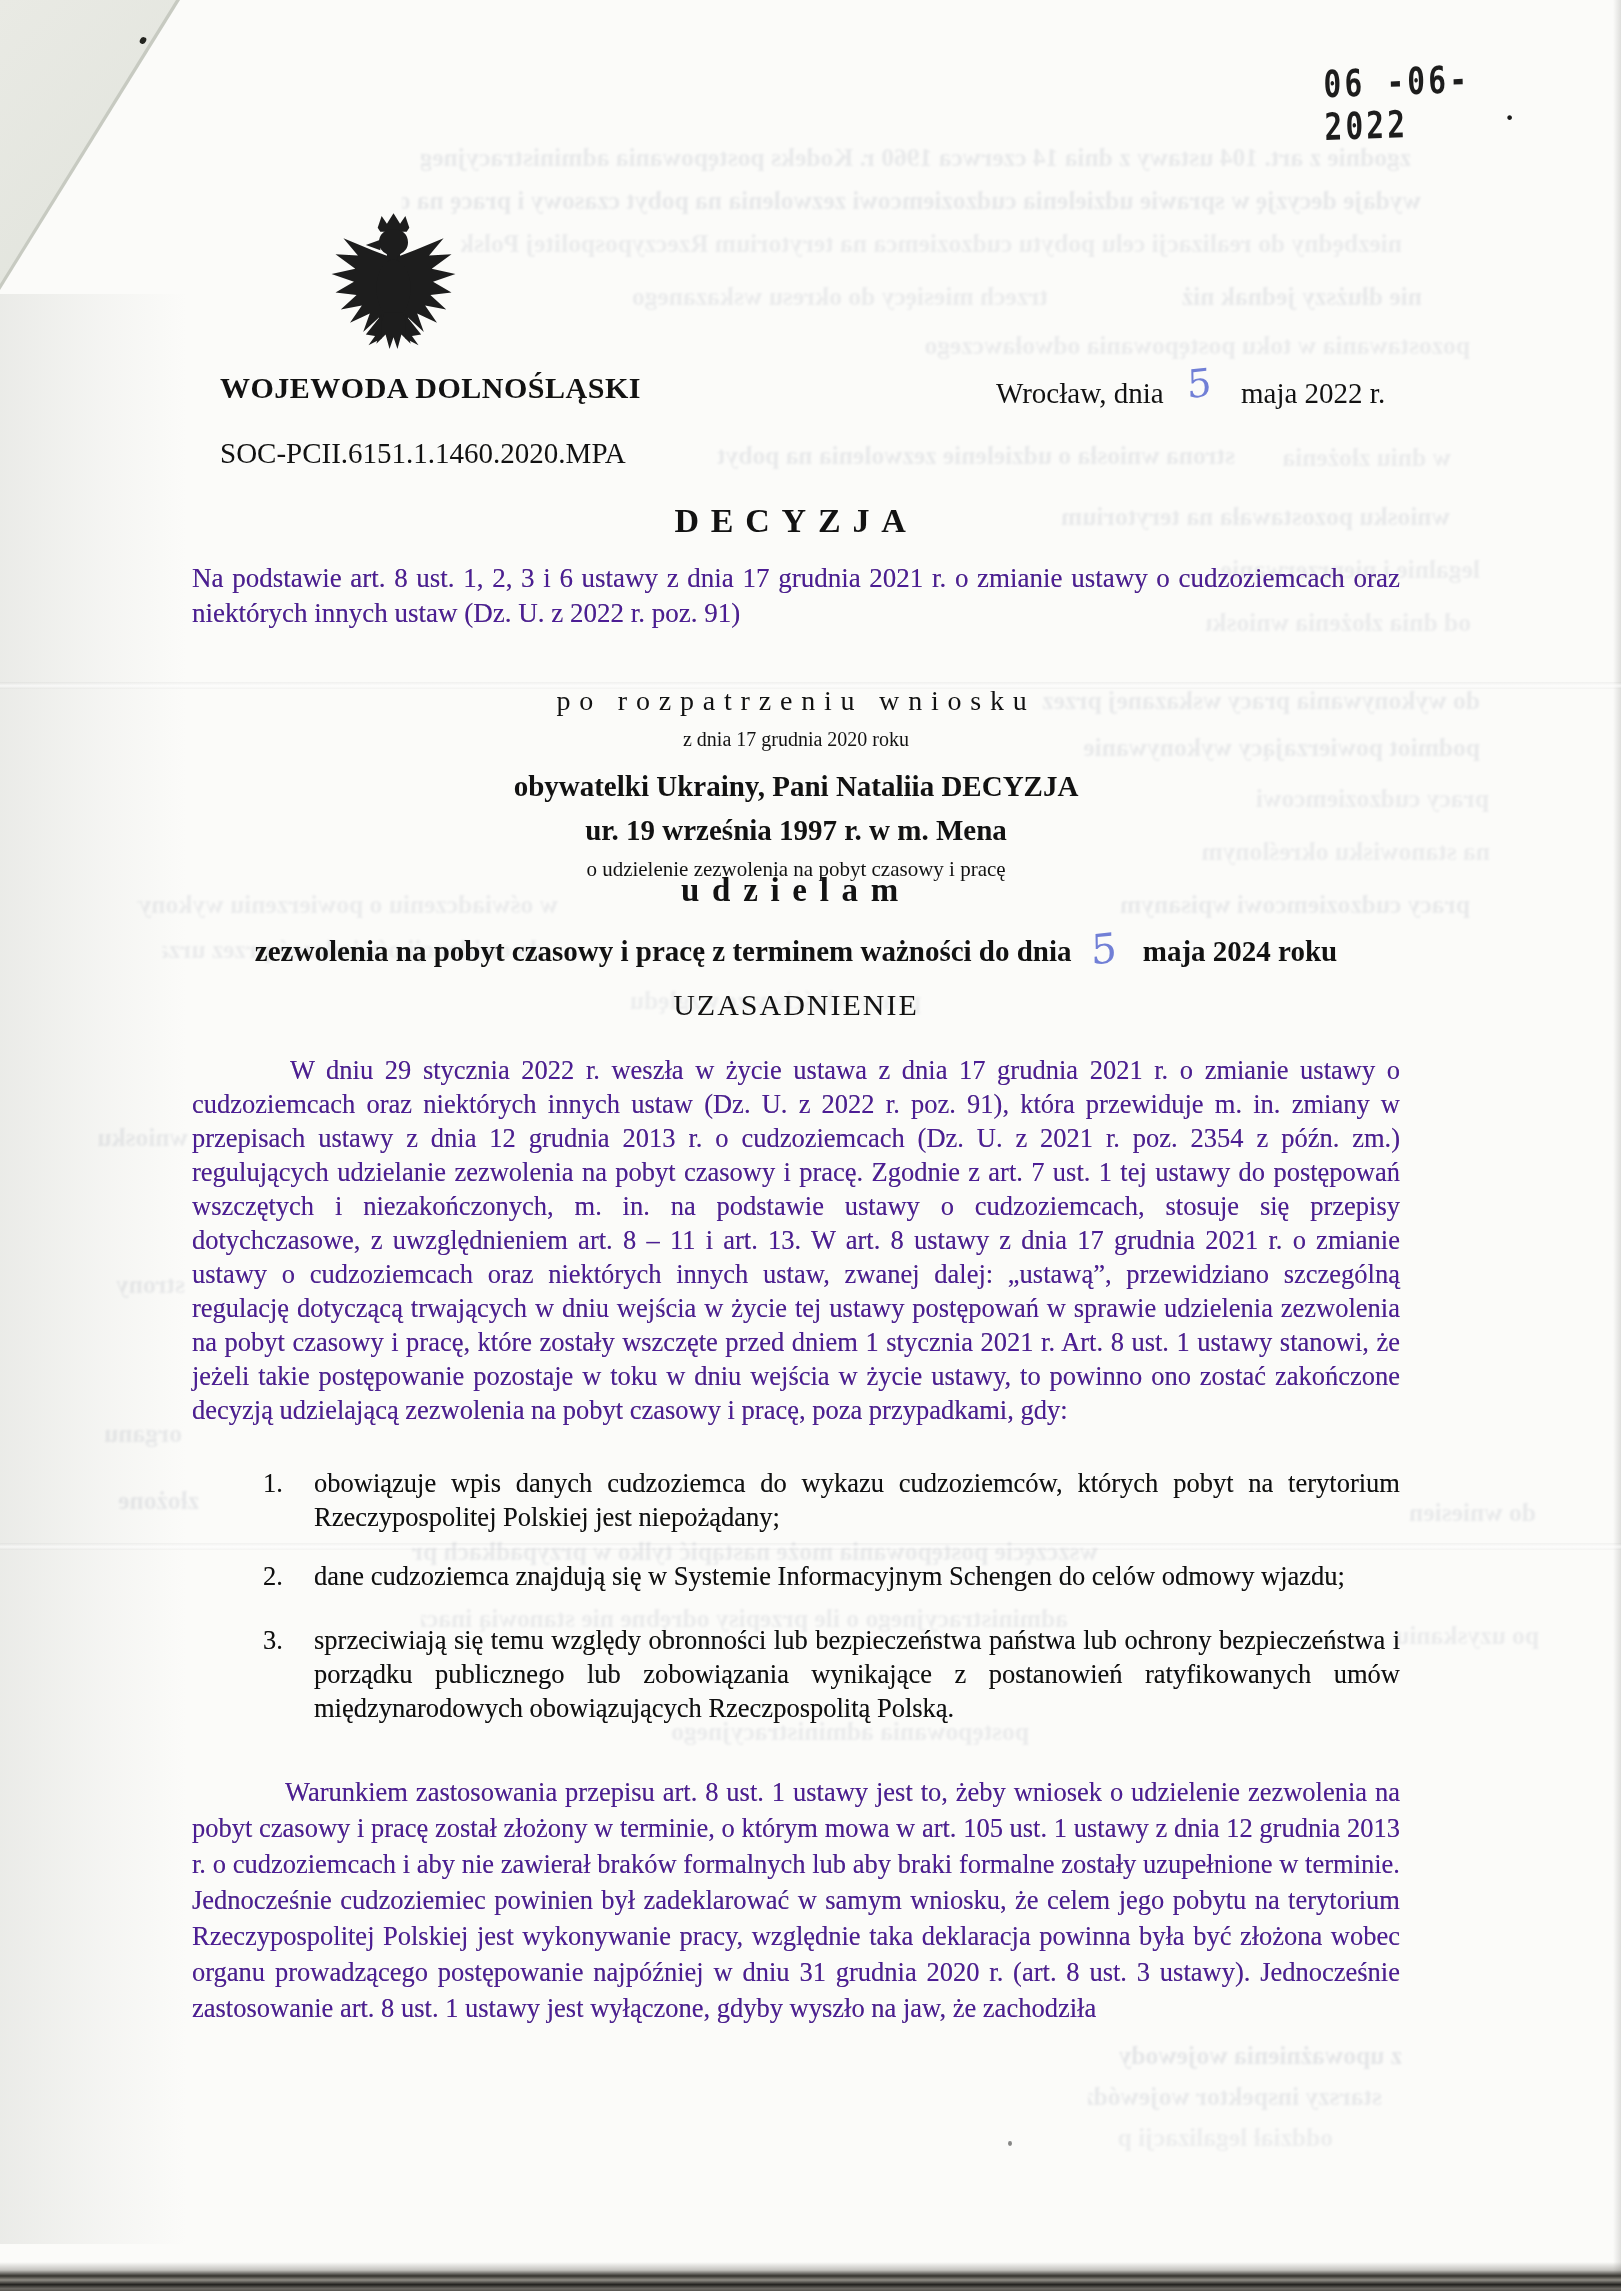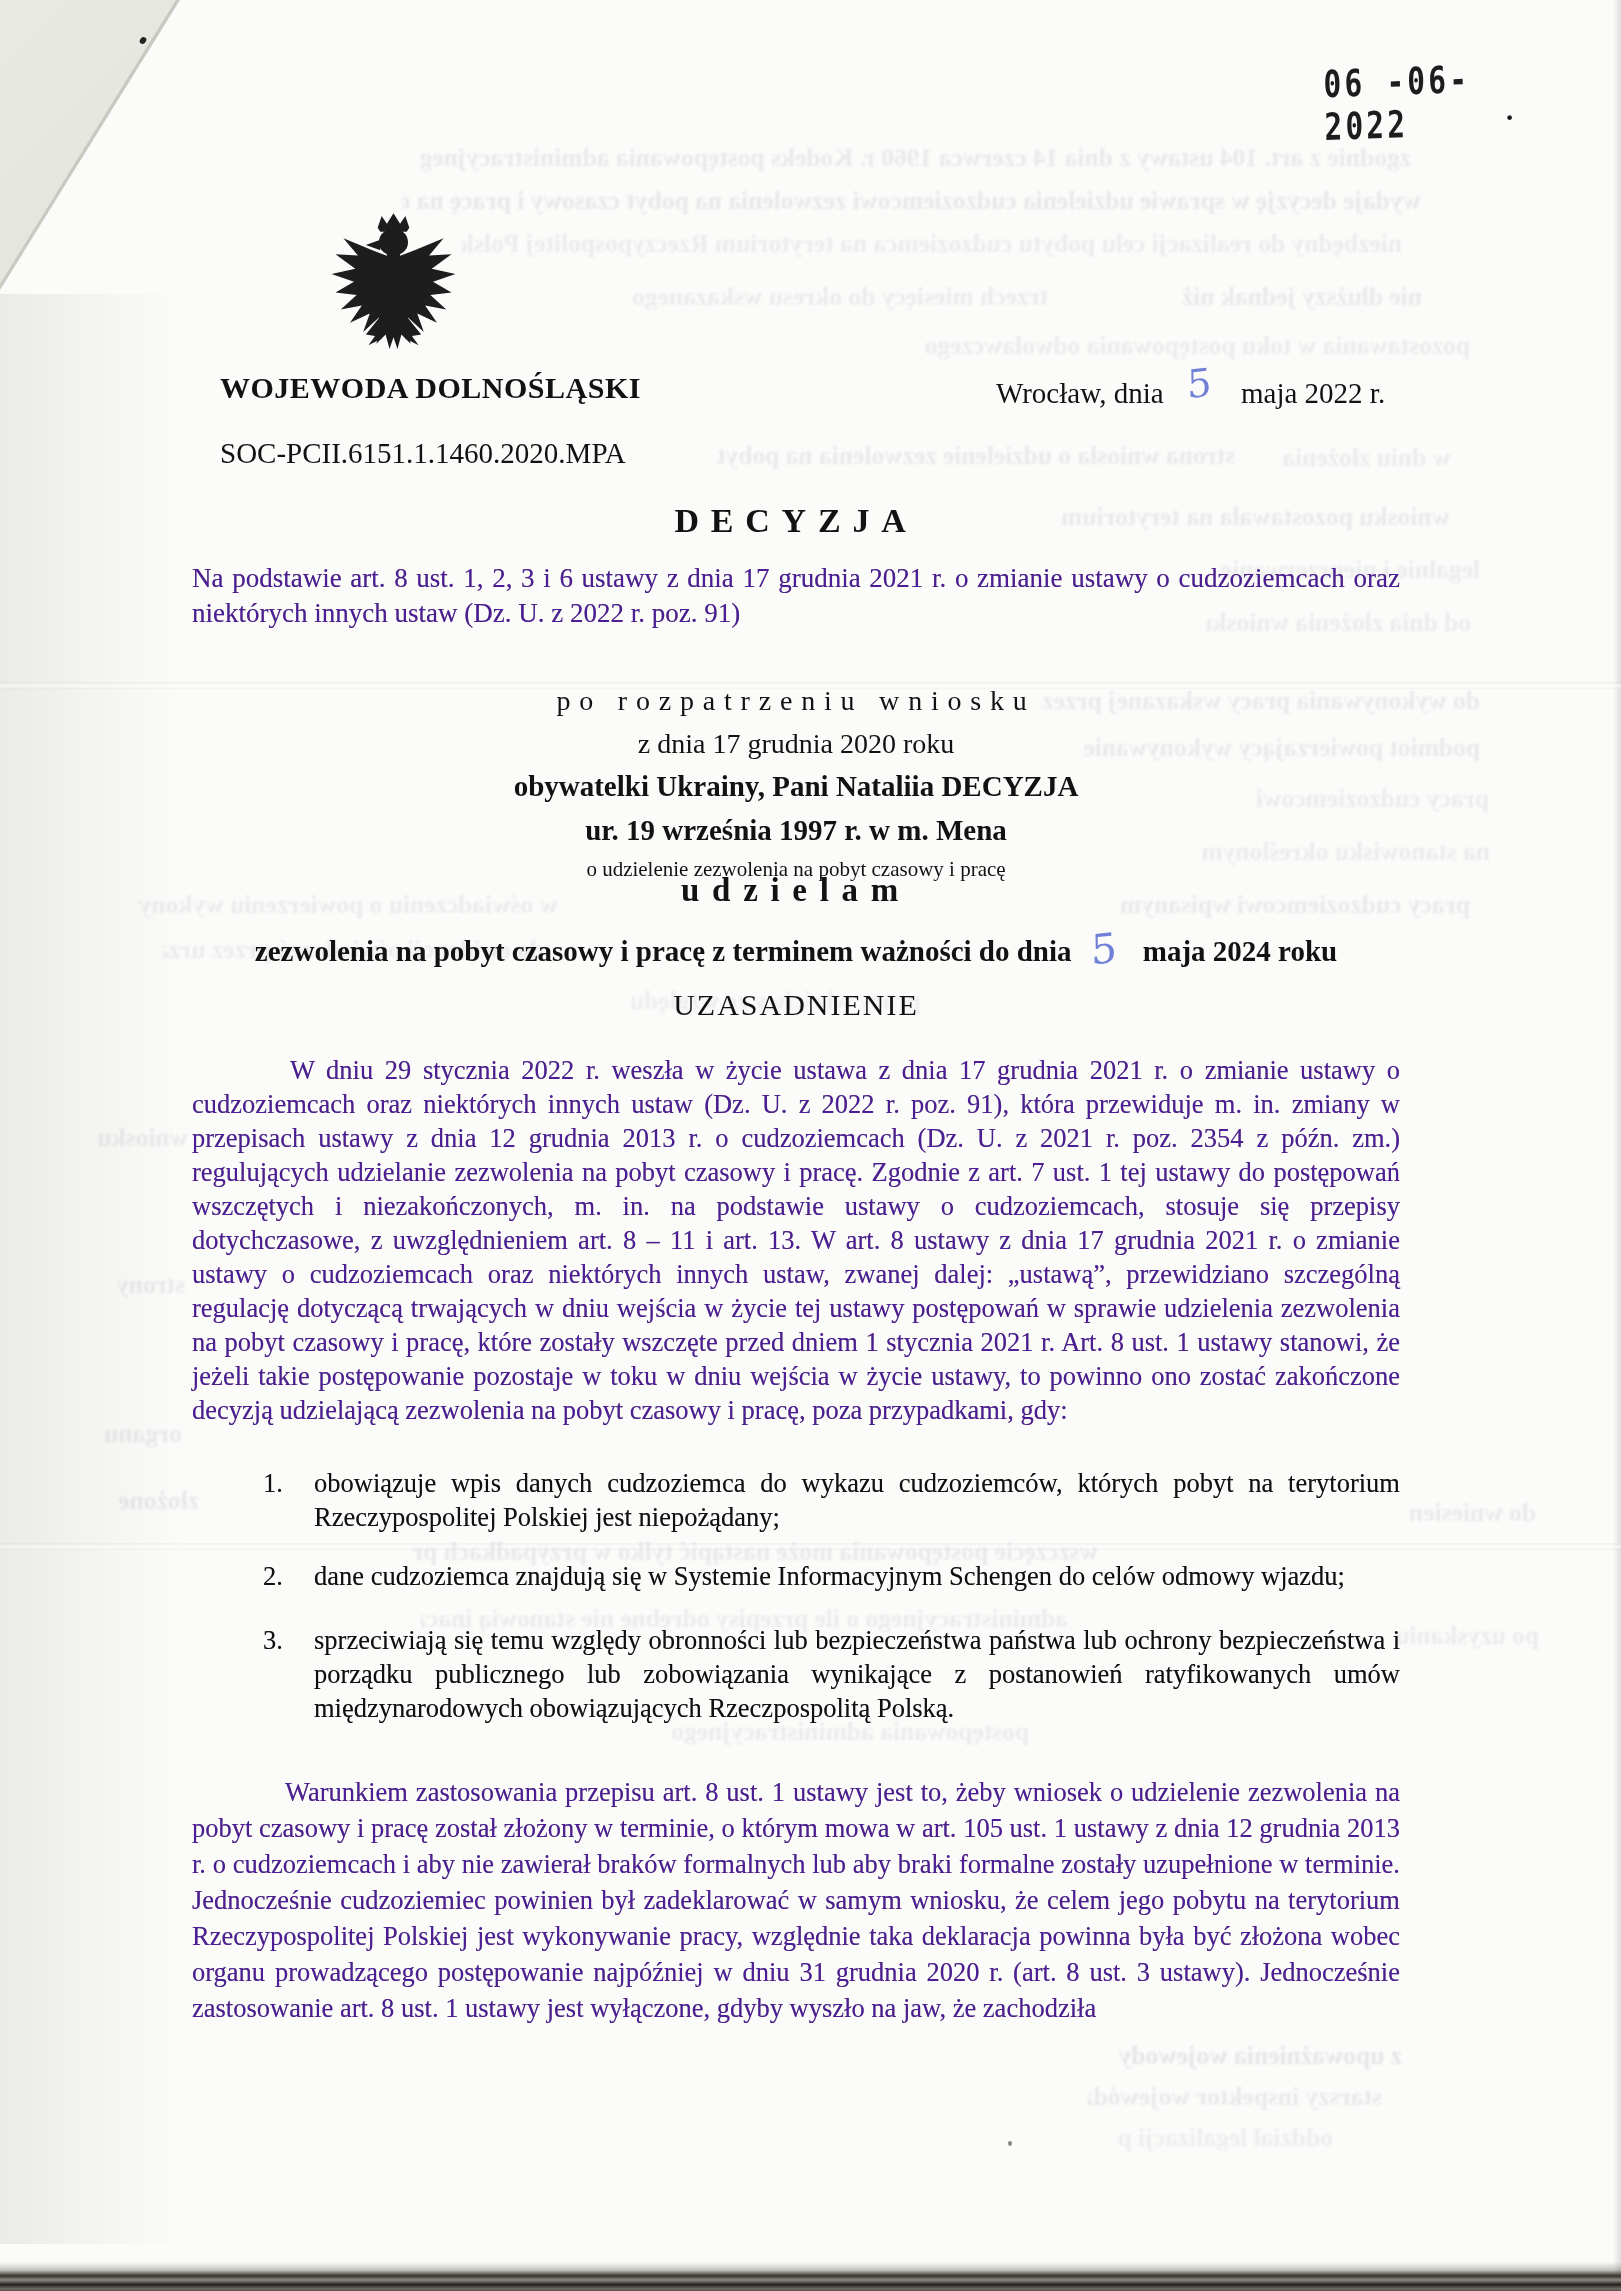--- a/index.html
+++ b/index.html
@@ -41,21 +41,21 @@
   .case-number{left:220px;top:437px;font-size:29px;}
   .place-date{left:996px;top:367px;font-size:29px;white-space:nowrap;}
   .hand{display:inline-block;color:#5e6fd2;font-family:"DejaVu Serif",serif;
     font-weight:400;opacity:.88;transform:rotate(-6deg) skewX(-5deg);}
   .hand.small{font-size:39px;margin:0 29px 0 23.5px;position:relative;top:-5.9px;}
   .hand.grant{font-size:41px;margin:0 25.5px 0 19.6px;position:relative;top:2px;}
   
   .cline{left:192px;width:1208px;text-align:center;}
   .title{top:502px;font-size:34px;font-weight:700;letter-spacing:11.8px;}
   .app1{top:685px;font-size:28px;letter-spacing:8.8px;}
-  .app2{top:728px;font-size:28px;}
+  .app2{top:728px;font-size:20px;}
   .app3{top:770px;font-size:29px;font-weight:700;}
   .app4{top:814px;font-size:29px;font-weight:700;}
   .app5{top:857px;font-size:21px;}
   .verb{top:872px;font-size:33px;font-weight:700;letter-spacing:12.7px;}
   .ruling{top:923px;font-size:29px;font-weight:700;}
   .uzas{top:988px;font-size:30px;font-weight:400;letter-spacing:2px;}
   
   .para{left:192px;width:1208px;text-align:justify;font-size:26.5px;color:#4c1d95;
     text-shadow:0 0 0.5px rgba(25,25,25,.45);}
   .para1{top:1053px;line-height:34px;text-indent:98px;}

